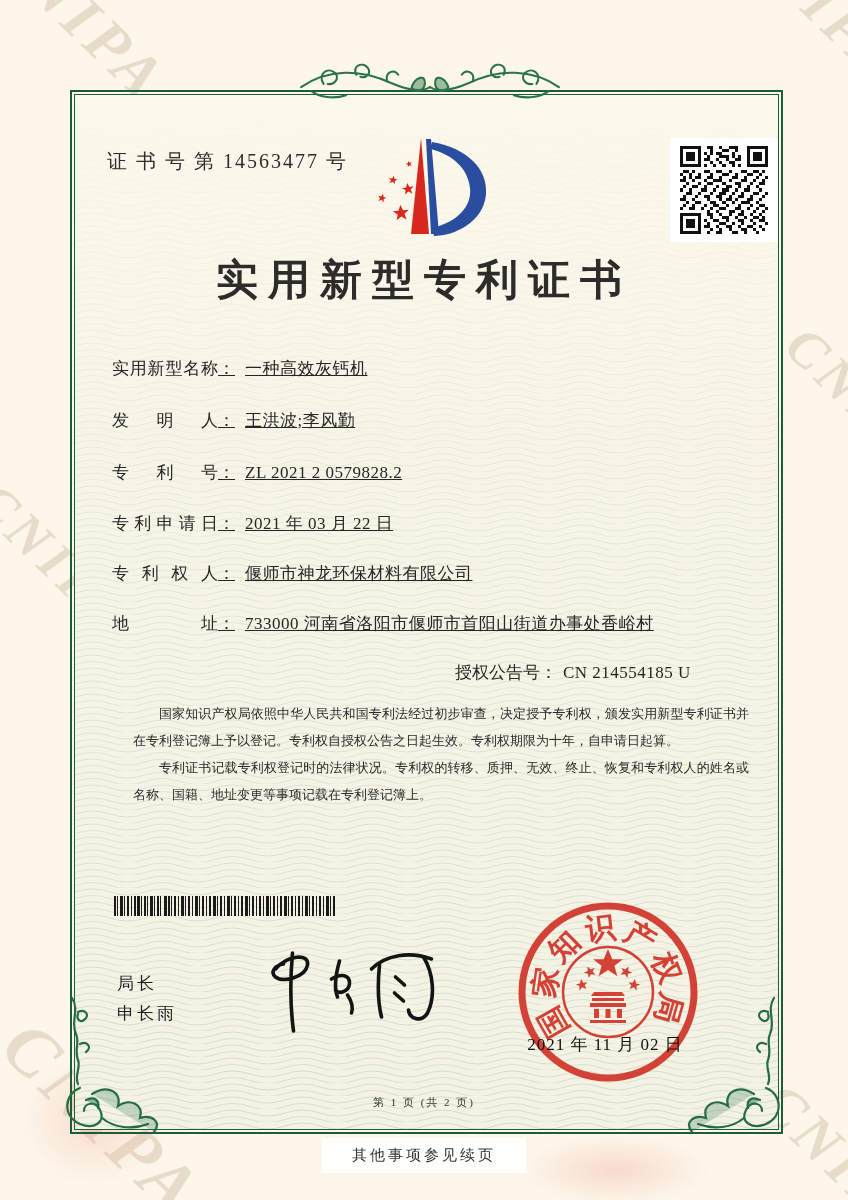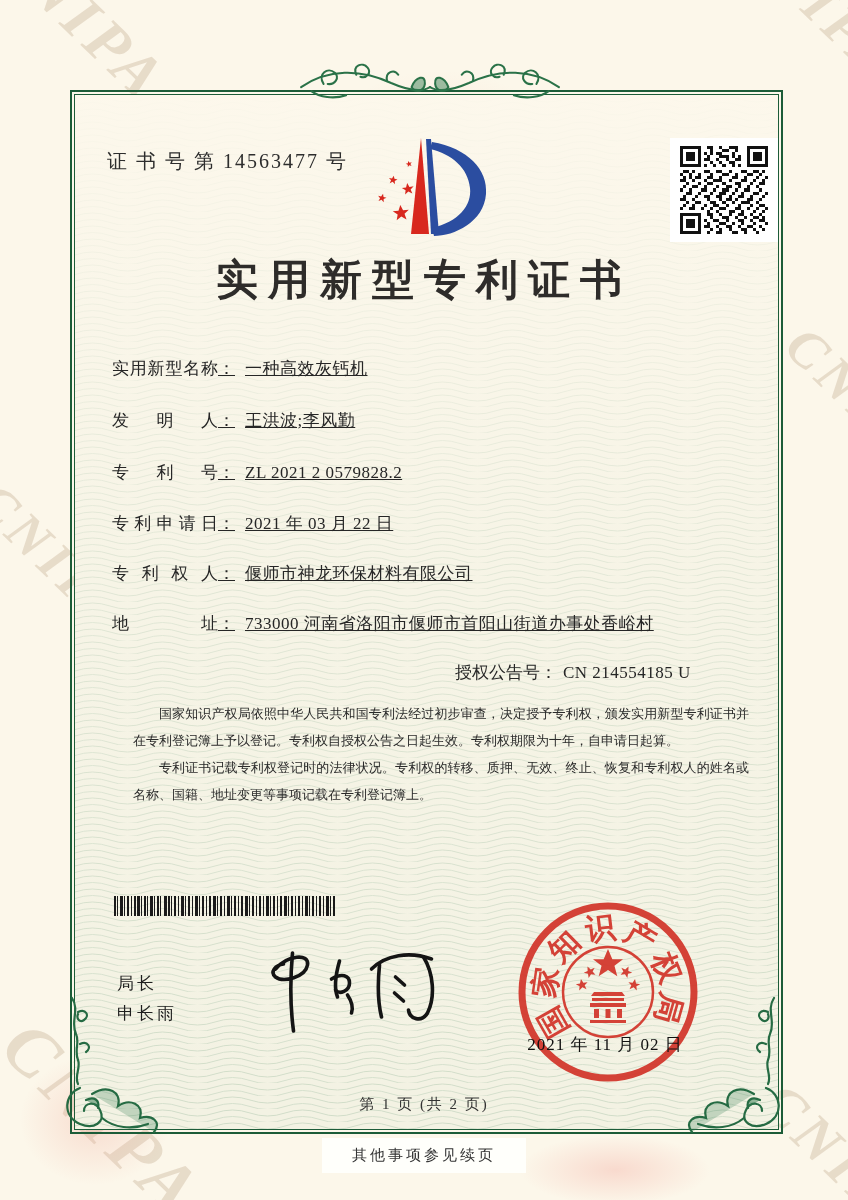--- a/index.html
+++ b/index.html
@@ -28,21 +28,21 @@
   .field .colon{margin:0 2px 0 0;}
   .field .val{margin-left:8px;letter-spacing:0.5px;}
   .grant2{position:absolute;left:455px;font-size:17px;white-space:nowrap;}
   .body-text{position:absolute;left:117px;width:616px;font-size:13px;line-height:27px;
              text-align:justify;color:#2a2a2a;margin-left:16px;}
   .body-text p{margin:0;text-indent:2em;}
   .signer{position:absolute;left:117px;font-size:17px;letter-spacing:3px;color:#1f1f1f;}
   .seal-date{position:absolute;left:505px;top:1033px;width:200px;text-align:center;
              font-size:17px;letter-spacing:1px;color:#111;font-weight:500;}
   .page-info{position:absolute;left:0;top:1095px;width:100%;text-align:center;
-             font-size:15px;letter-spacing:2px;color:#333;}
+             font-size:11px;letter-spacing:2px;color:#333;}
   .footer-note{position:absolute;left:0;top:1138px;width:100%;text-align:center;}
   .footer-note span{display:inline-block;background:rgba(255,255,252,0.92);
              padding:8px 30px;font-size:15px;letter-spacing:3px;color:#333;}
   .qr-box{position:absolute;left:670px;top:138px;width:108px;height:104px;background:#ffffff;}
 </style>
 </head>
 <body>
 
 <div class="page">
 

